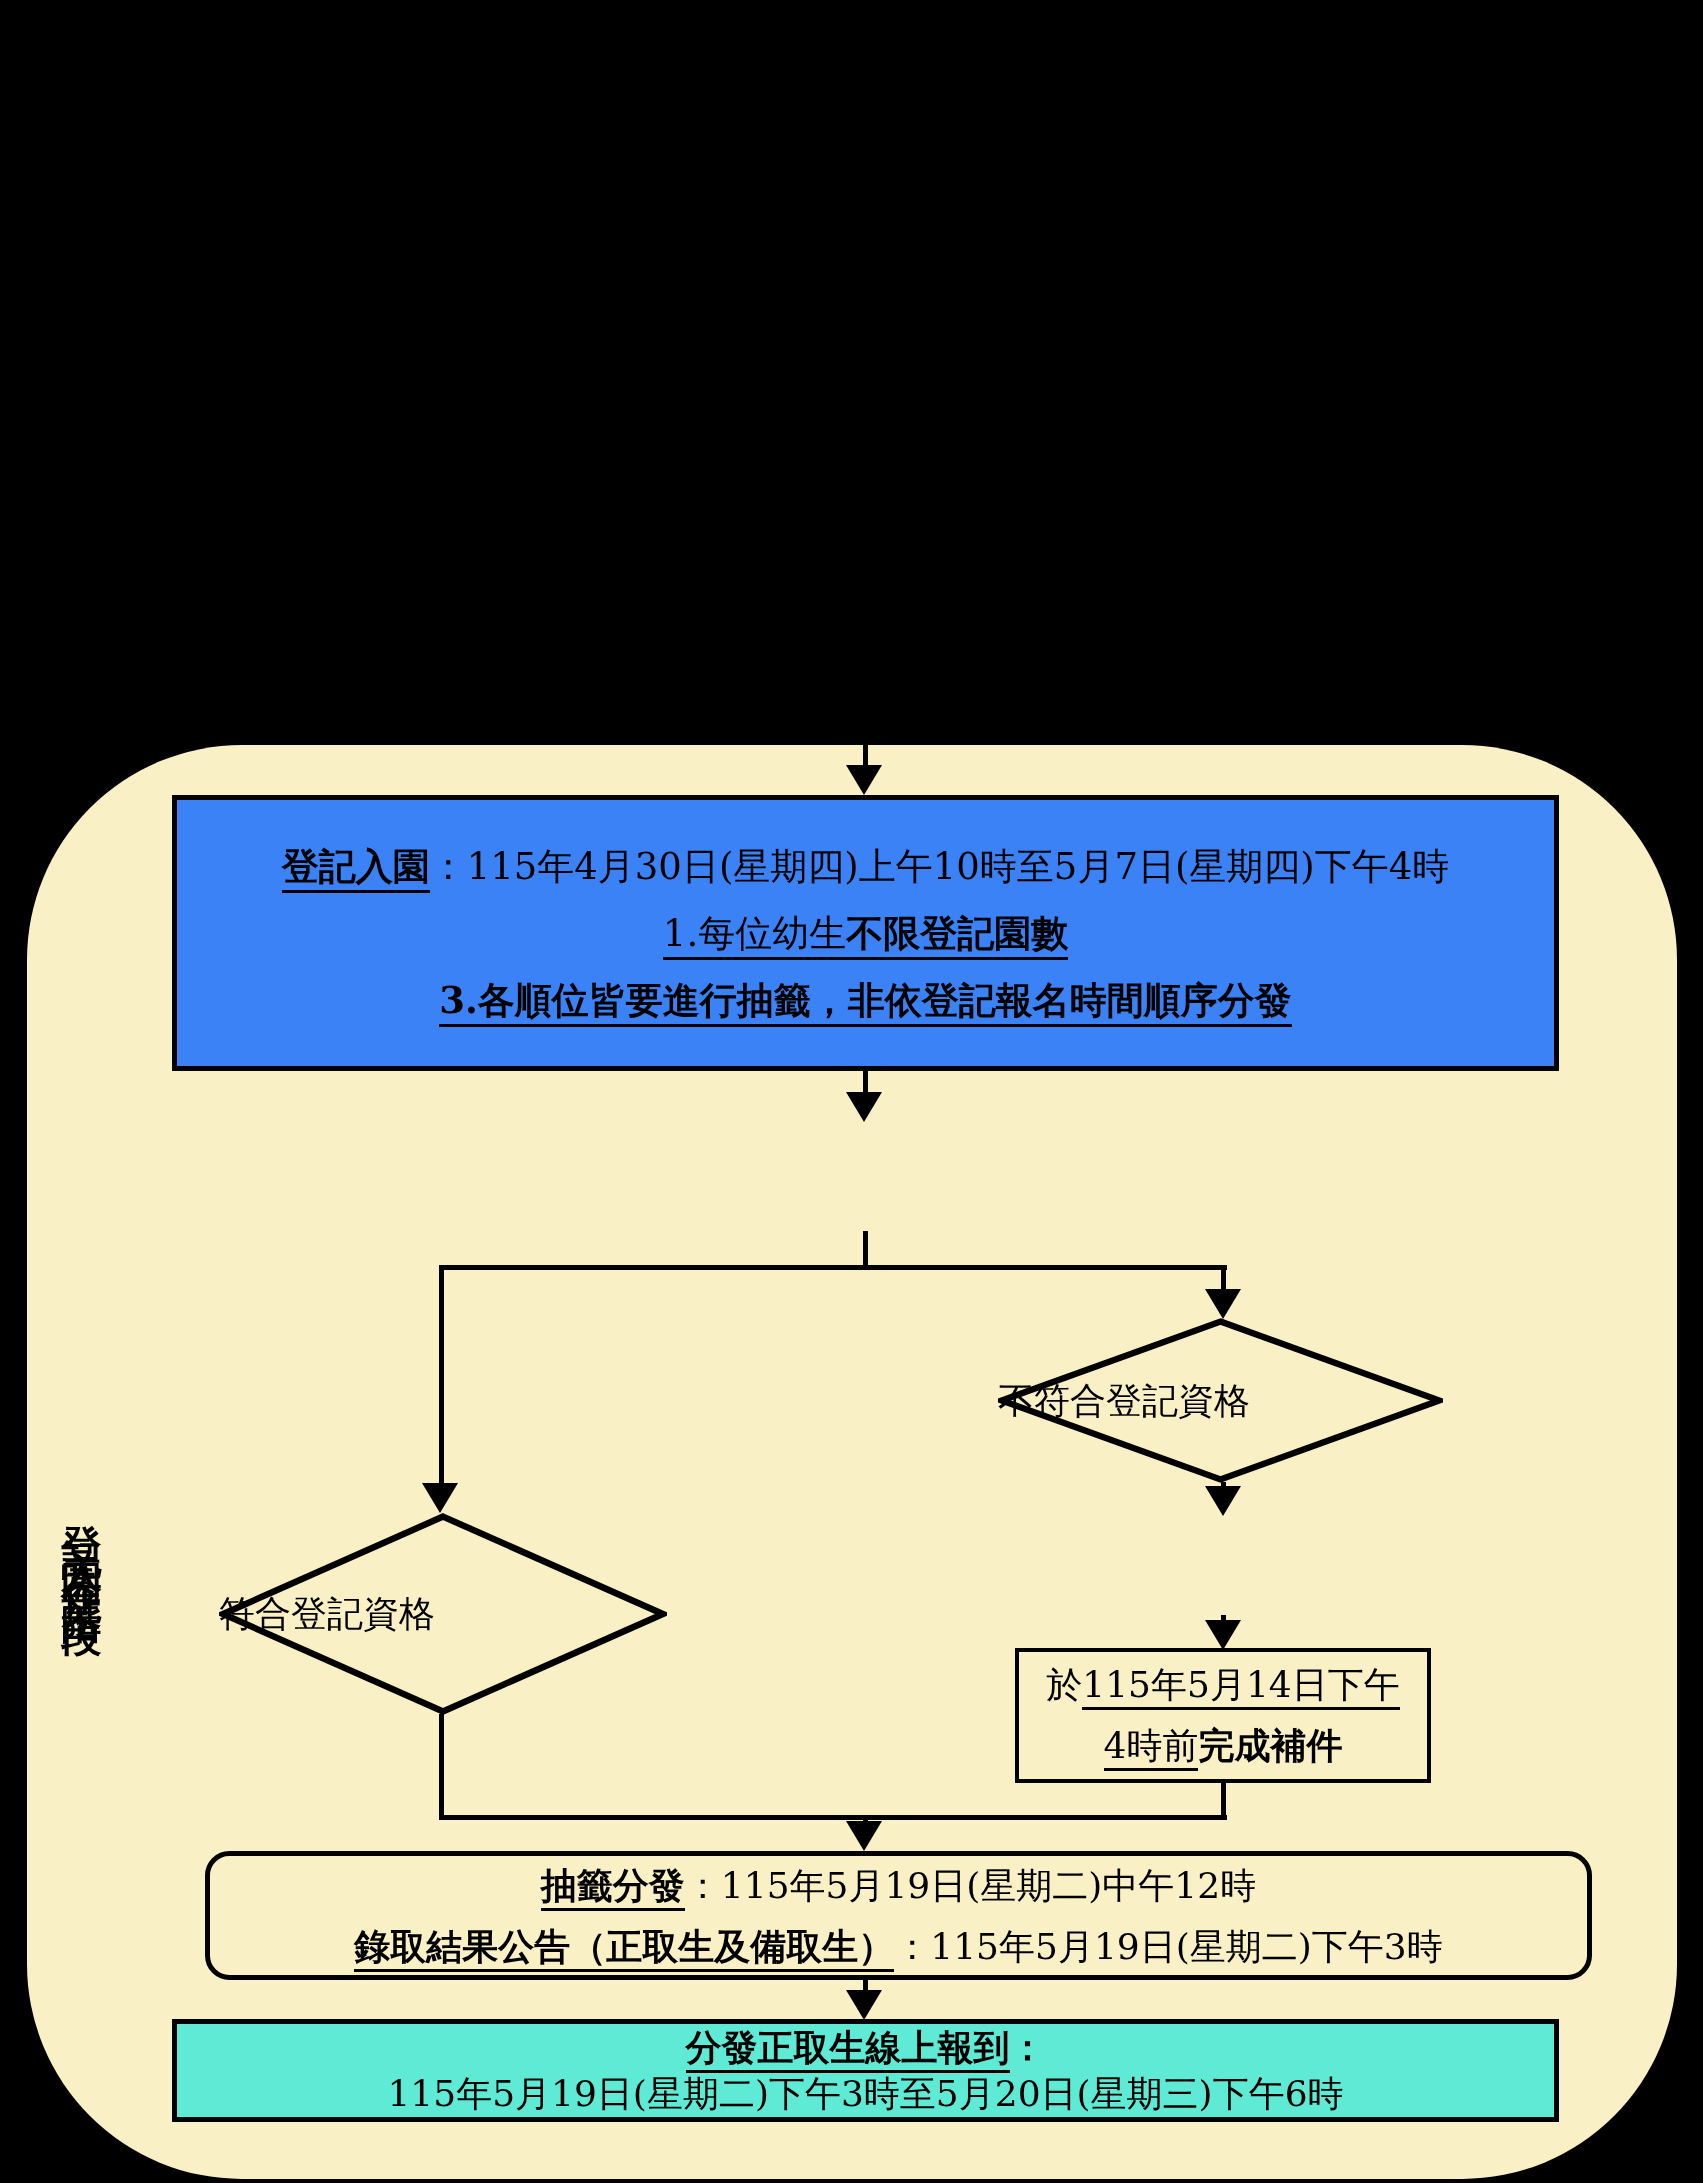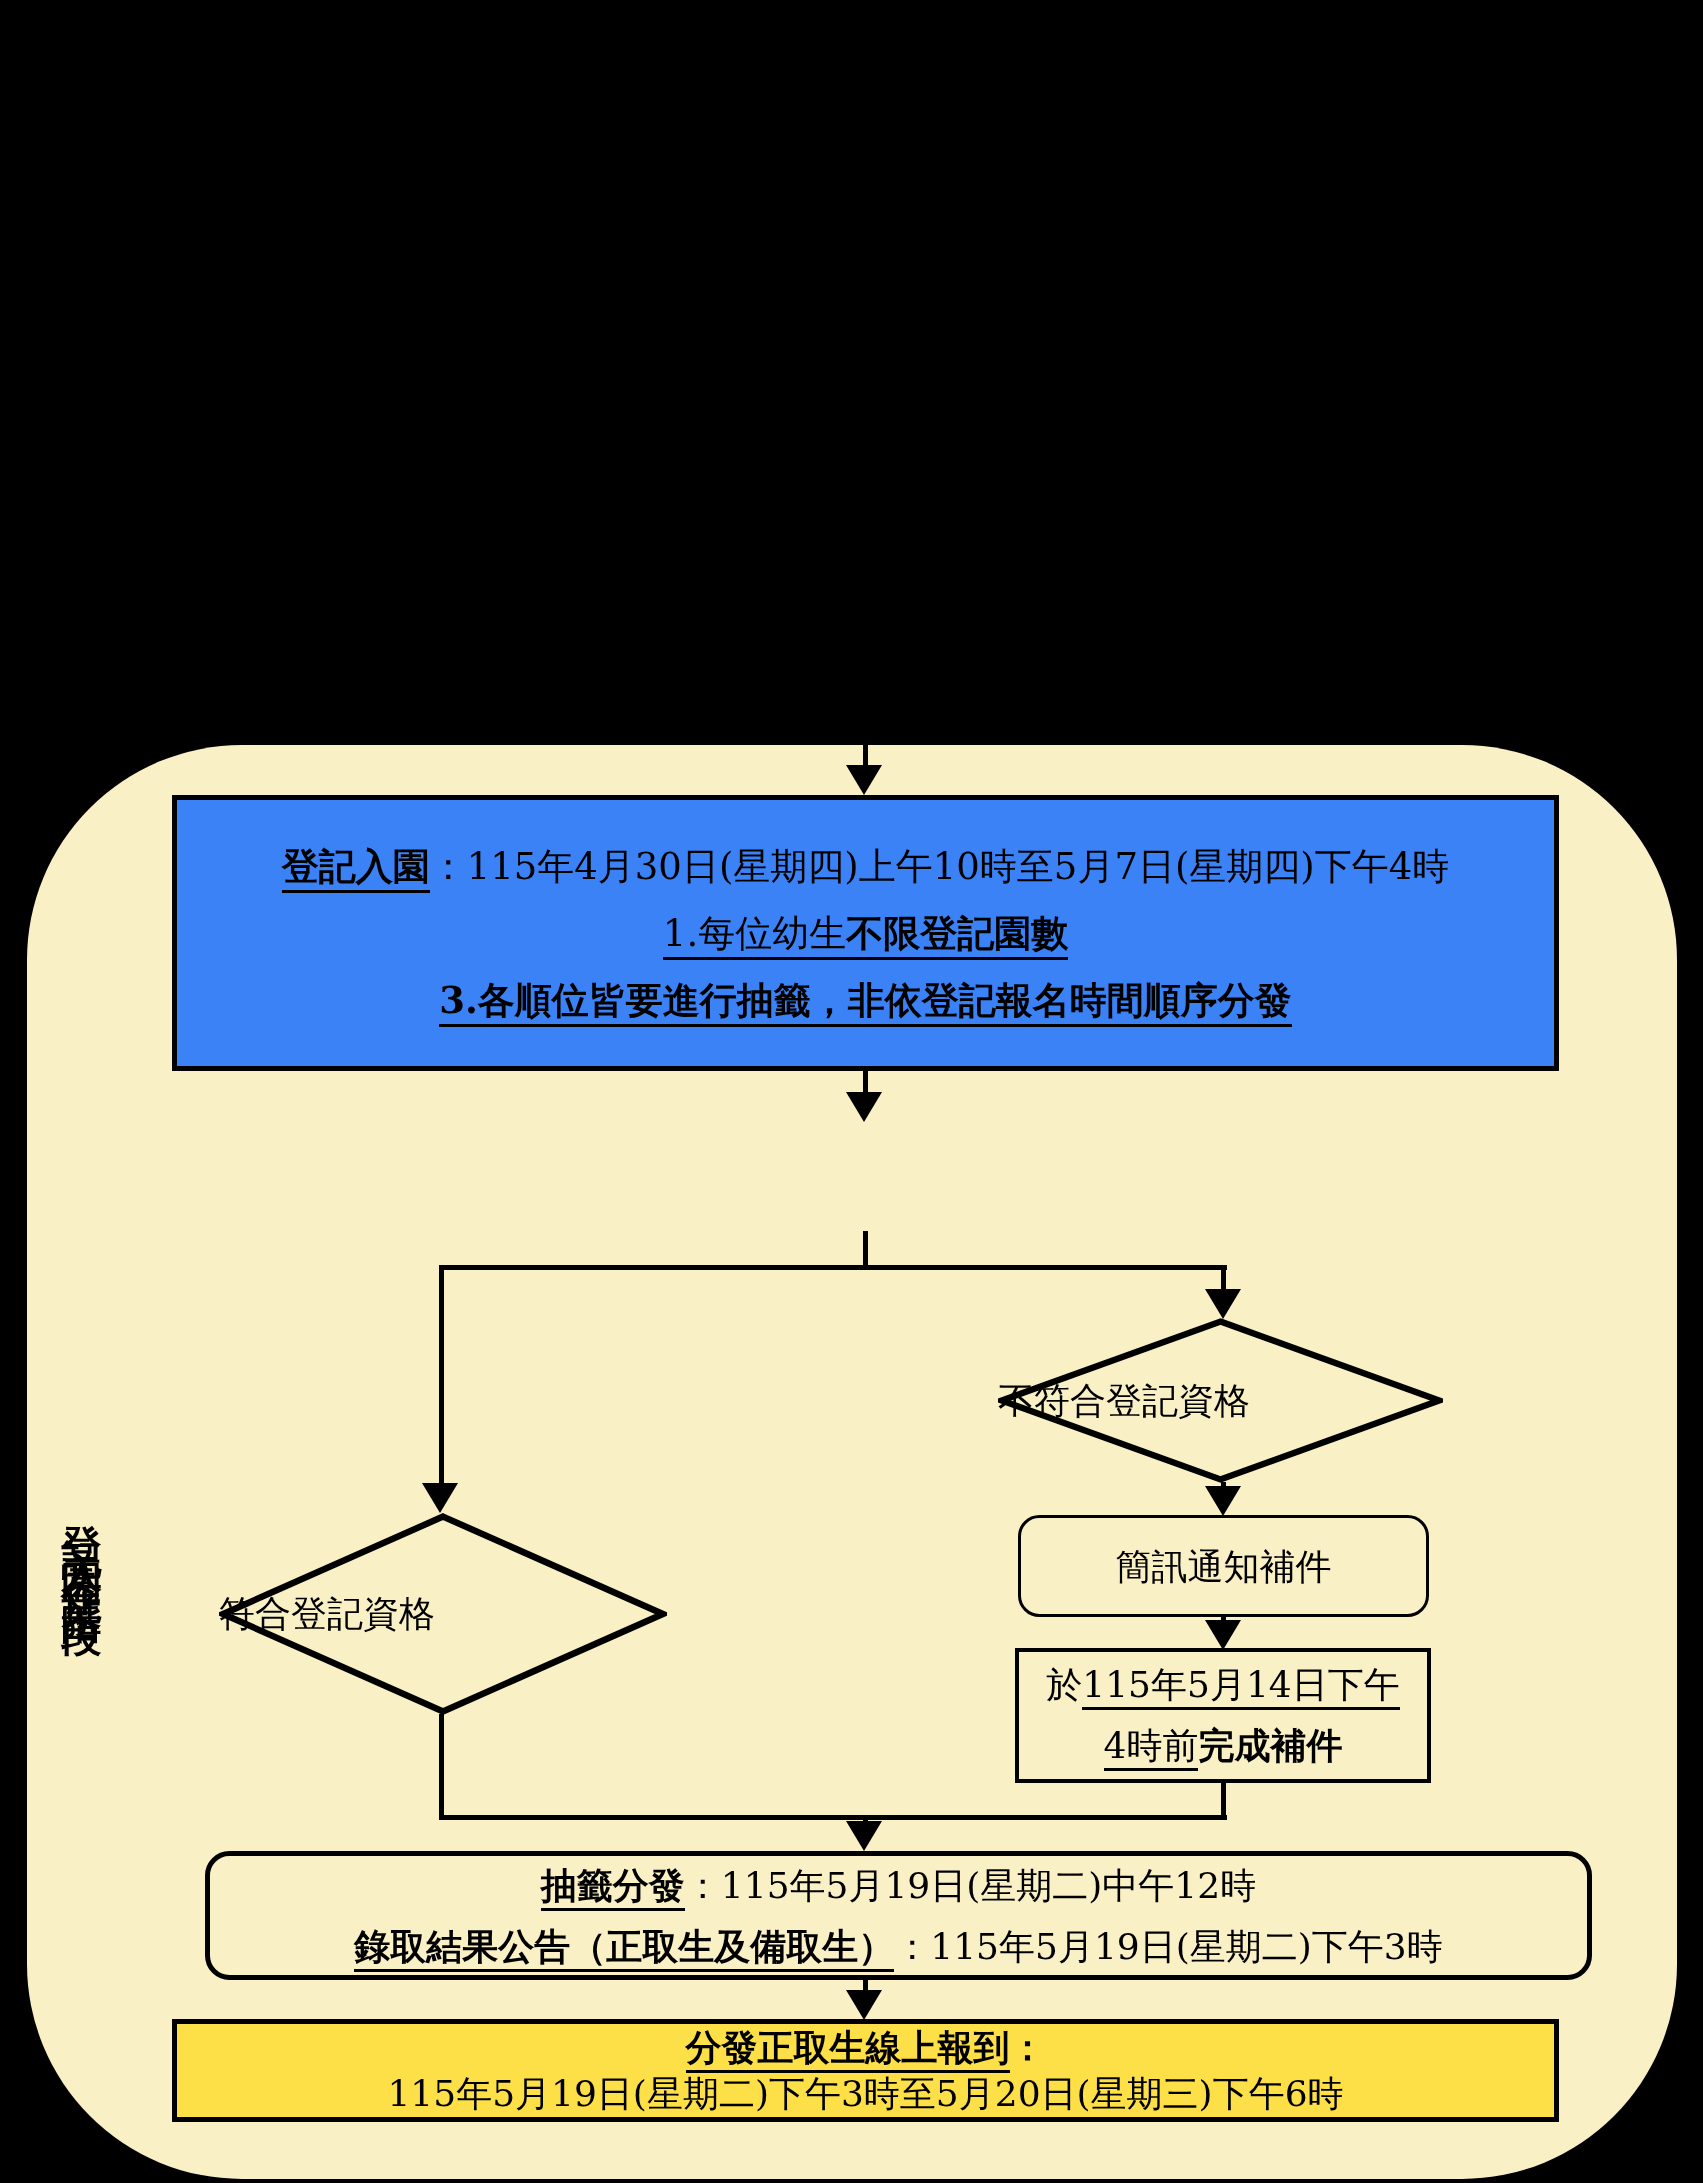--- a/index.html
+++ b/index.html
@@ -119,23 +119,20 @@
     </svg>
     <div class="dtext">
         <div class="tline"><span class="seg">不符合</span></div>
         <div class="tline"><span class="seg">登記資格</span></div>
       </div>
   </div>
 
   <div class="vl" id="c-a2"></div>
   <div class="ah" id="h-a2"></div>
 
-  <div class="node" id="node-sms" style="background: rgb(250, 240, 197);">
-      <div class="tline"><span class="seg">簡訊通知補件</span></div>
-    </div>
 
   <div class="vl" id="c-a3"></div>
   <div class="ah" id="h-a3"></div>
 
   <div class="node" id="node-supplement" style="background: rgb(250, 240, 197);">
       <div class="tline"><span class="seg">於</span><span class="seg u">115年5月14日下午</span></div>
       <div class="tline"><span class="seg u">4時前</span><span class="seg b">完成補件</span></div>
     </div>
 
   <div class="diamond" id="diamond-qualified">
@@ -155,19 +152,19 @@
   <div class="ah" id="h-a4"></div>
 
   <div class="node" id="node-lottery" style="background: rgb(250, 240, 197);">
       <div class="tline"><span class="seg b u">抽籤分發</span><span class="seg">：115年5月19日(星期二)中午12時</span></div>
       <div class="tline"><span class="seg b u">錄取結果公告（正取生及備取生）</span><span class="seg">：115年5月19日(星期二)下午3時</span></div>
     </div>
 
   <div class="vl" id="c-a5"></div>
   <div class="ah" id="h-a5"></div>
 
-  <div class="node" id="node-report" style="background: #fde047;">
+  <div class="node" id="node-report" style="background: #5eead4;">
       <div class="tline"><span class="seg b u">分發正取生線上報到</span><span class="seg b">：</span></div>
       <div class="tline"><span class="seg">115年5月19日(星期二)下午3時至5月20日(星期三)下午6時</span></div>
     </div>
 
 </div>
 
 
 </body></html>

